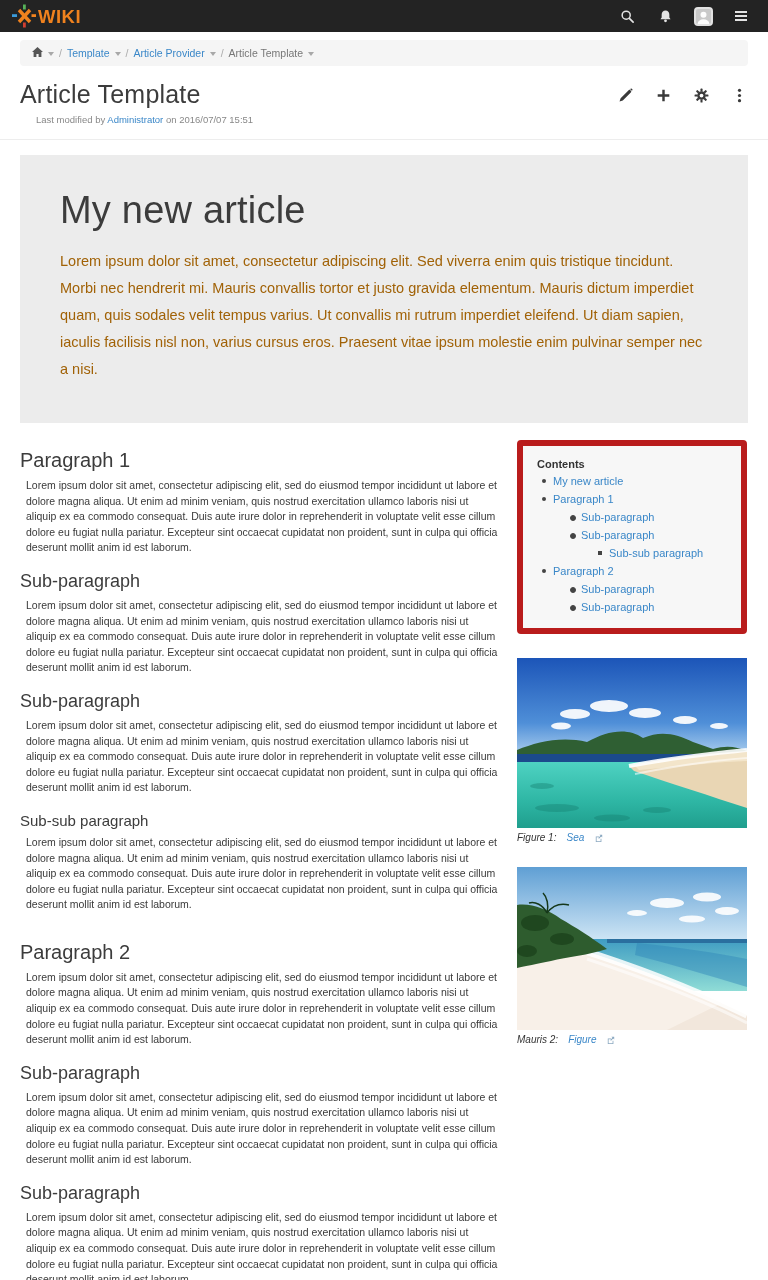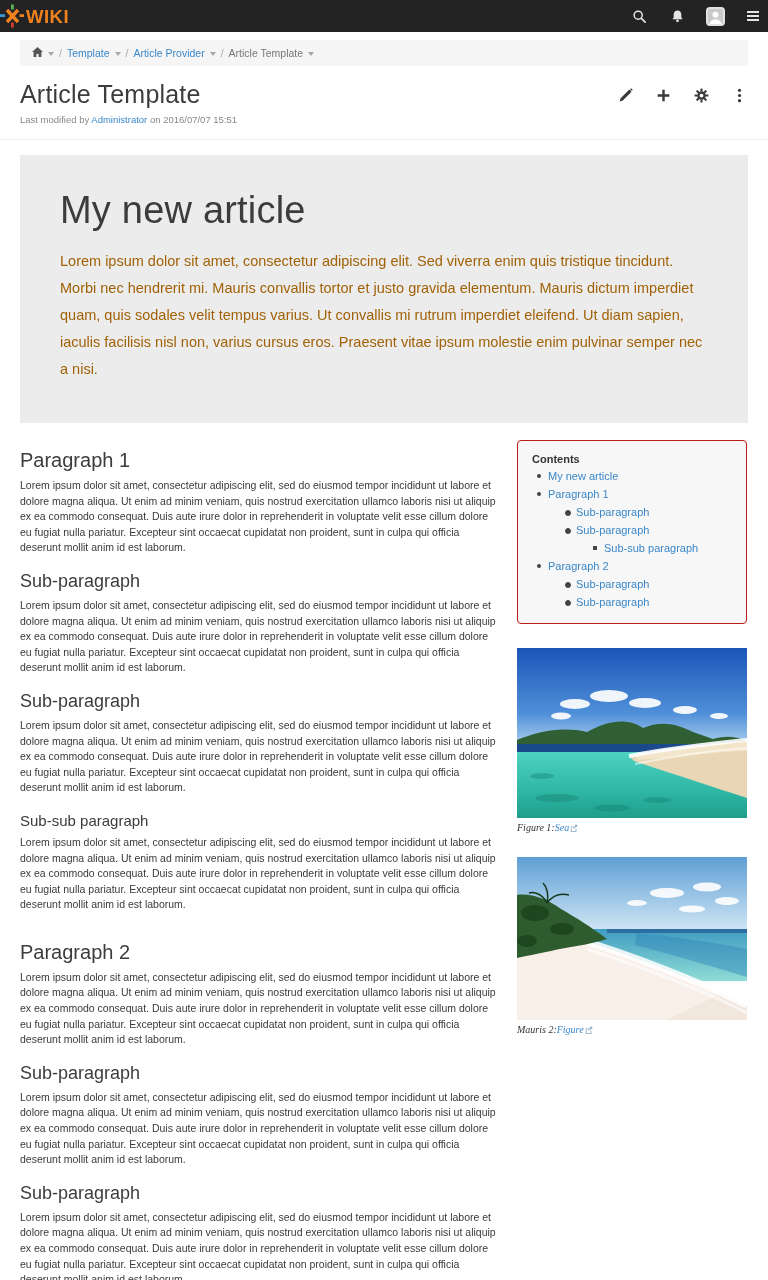--- a/index.html
+++ b/index.html
@@ -7,73 +7,73 @@
   body {
     height:1280px; overflow:hidden;
     font-family:"Liberation Sans","DejaVu Sans",sans-serif;
     color:#333; background:#fff;
     display:flex; flex-direction:column;
   }
   a { text-decoration:none; cursor:pointer; }
   .link { color:#3a87c8; }
 
   
-  .navbar { height:32px; background:#232323; display:flex; align-items:center; padding:0 0; flex:0 0 auto; }
+  .navbar { height:32px; background:#232323; display:flex; align-items:center; padding:0 12px; flex:0 0 auto; }
   .navbar .logo { display:flex; align-items:center; gap:0; }
   .navbar .spacer { flex:1; }
   .nav-icon-btn { width:30px; height:24px; display:flex; align-items:center; justify-content:center; margin-left:8px; cursor:pointer; }
   .avatar-box { width:19px; height:19px; background:#c9c9c9; border:2px solid #e2e2e2; border-radius:4px; display:flex; align-items:flex-end; justify-content:center; overflow:hidden; }
 
   
   .breadcrumb { margin:8px 20px 0; background:#f5f5f5; border-radius:4px; padding:7px 12px; font-size:10.5px; color:#888; display:flex; align-items:center; gap:5px; }
   .crumb-caret { width:0; height:0; border-left:3.5px solid transparent; border-right:3.5px solid transparent; border-top:4px solid #a8a8a8; display:inline-block; margin-top:1px; }
   .crumb-sep { color:#aaa; }
   .crumb-current { color:#777; }
 
   
   .page-header { padding:14px 20px 0; display:flex; align-items:flex-start; }
   .page-title { font-size:25px; font-weight:400; color:#3c3c3c; letter-spacing:.2px; }
   .header-actions { margin-left:auto; display:flex; align-items:center; gap:20px; padding-top:6px; }
   .action-btn { width:18px; height:18px; display:flex; align-items:center; justify-content:center; cursor:pointer; }
-  .modified-line { padding:5px 20px 0; font-size:9.5px; color:#888; }
+  .modified-line { padding:5px 36px 0; font-size:9.5px; color:#888; }
   .hr { border-top:1px solid #ededed; margin:14px 0 0; }
 
   
   .jumbotron { margin:15px 20px 0; background:#ececec; padding:34px 40px 40px; }
   .jumbotron h1 { font-size:38px; font-weight:400; color:#3c3c3c; margin-bottom:16px; letter-spacing:.2px; }
   .jumbotron .lead { font-size:14.5px; line-height:27px; color:#a16207; }
 
   
   .main { display:flex; padding:0 20px; margin-top:12px; gap:17px; align-items:flex-start; flex:0 0 auto; }
   .article-col { width:480px; flex:0 0 480px; }
   .side-col { width:230px; flex:0 0 230px; padding-top:5px; }
 
   .sec-h2 { font-size:20px; font-weight:400; color:#3c3c3c; margin:14px 0 6px; }
   .sec-h3 { font-size:18px; font-weight:400; color:#3c3c3c; margin:15px 0 6px; }
   .sec-h4 { font-size:15px; font-weight:400; color:#3c3c3c; margin:16px 0 6px; }
   .mt-big { margin-top:28px; }
-  .article-col p { font-size:10.5px; line-height:15.6px; color:#3a3a3a; }
-
-  
-  .toc-panel { border:1px solid #b91c1c; background:#f7f7f7; border-radius:4px; padding:12px 14px 14px; }
+  .article-col p { font-size:10.5px; line-height:15.6px; color:#3a3a3a;margin-left:6px; }
+
+  
+  .toc-panel { border:6px solid #b91c1c; background:#f7f7f7; border-radius:4px; padding:12px 14px 14px; }
   .toc-title { font-size:11px; font-weight:700; color:#333; margin-bottom:4px; }
   .toc-list { list-style:none; font-size:11px; line-height:14px; }
   .toc-list li { position:relative; margin-top:4px; }
   .toc-d1 { padding-left:16px; }
   .toc-d2 { padding-left:44px; }
   .toc-d3 { padding-left:72px; }
   .toc-list li::before { content:""; position:absolute; top:5px; width:4px; height:4px; background:#444; }
   .toc-d1::before { left:5px; border-radius:50%; }
   .toc-d2::before { left:33px; border-radius:50%; background:#fff; border:1px solid #444; width:3px; height:3px; }
   .toc-d3::before { left:61px; }
 
   
   .figure { margin-top:24px; }
   .figure .img-wrap { width:230px; display:block; line-height:0; cursor:pointer; }
-  .fig-caption { font-size:10px; font-style:italic; color:#333; margin-top:4px; display:flex; align-items:center; gap:0;font-family:Liberation Serif, serif; }
+  .fig-caption { font-size:10px; font-style:italic; color:#333; margin-top:4px; display:flex; align-items:center; gap:10px; }
   .ext-icon { display:inline-block; margin-left:1px; }
 </style>
 </head>
 <body>
 
 <div class="navbar">
   <a class="logo">
     <svg width="92" height="24" viewBox="0 0 92 24">
       <rect x="0" y="10.2" width="5" height="2.8" fill="#3a9ad9"></rect>
       <rect x="11" y="0.5" width="2.8" height="5" fill="#58b259"></rect>

